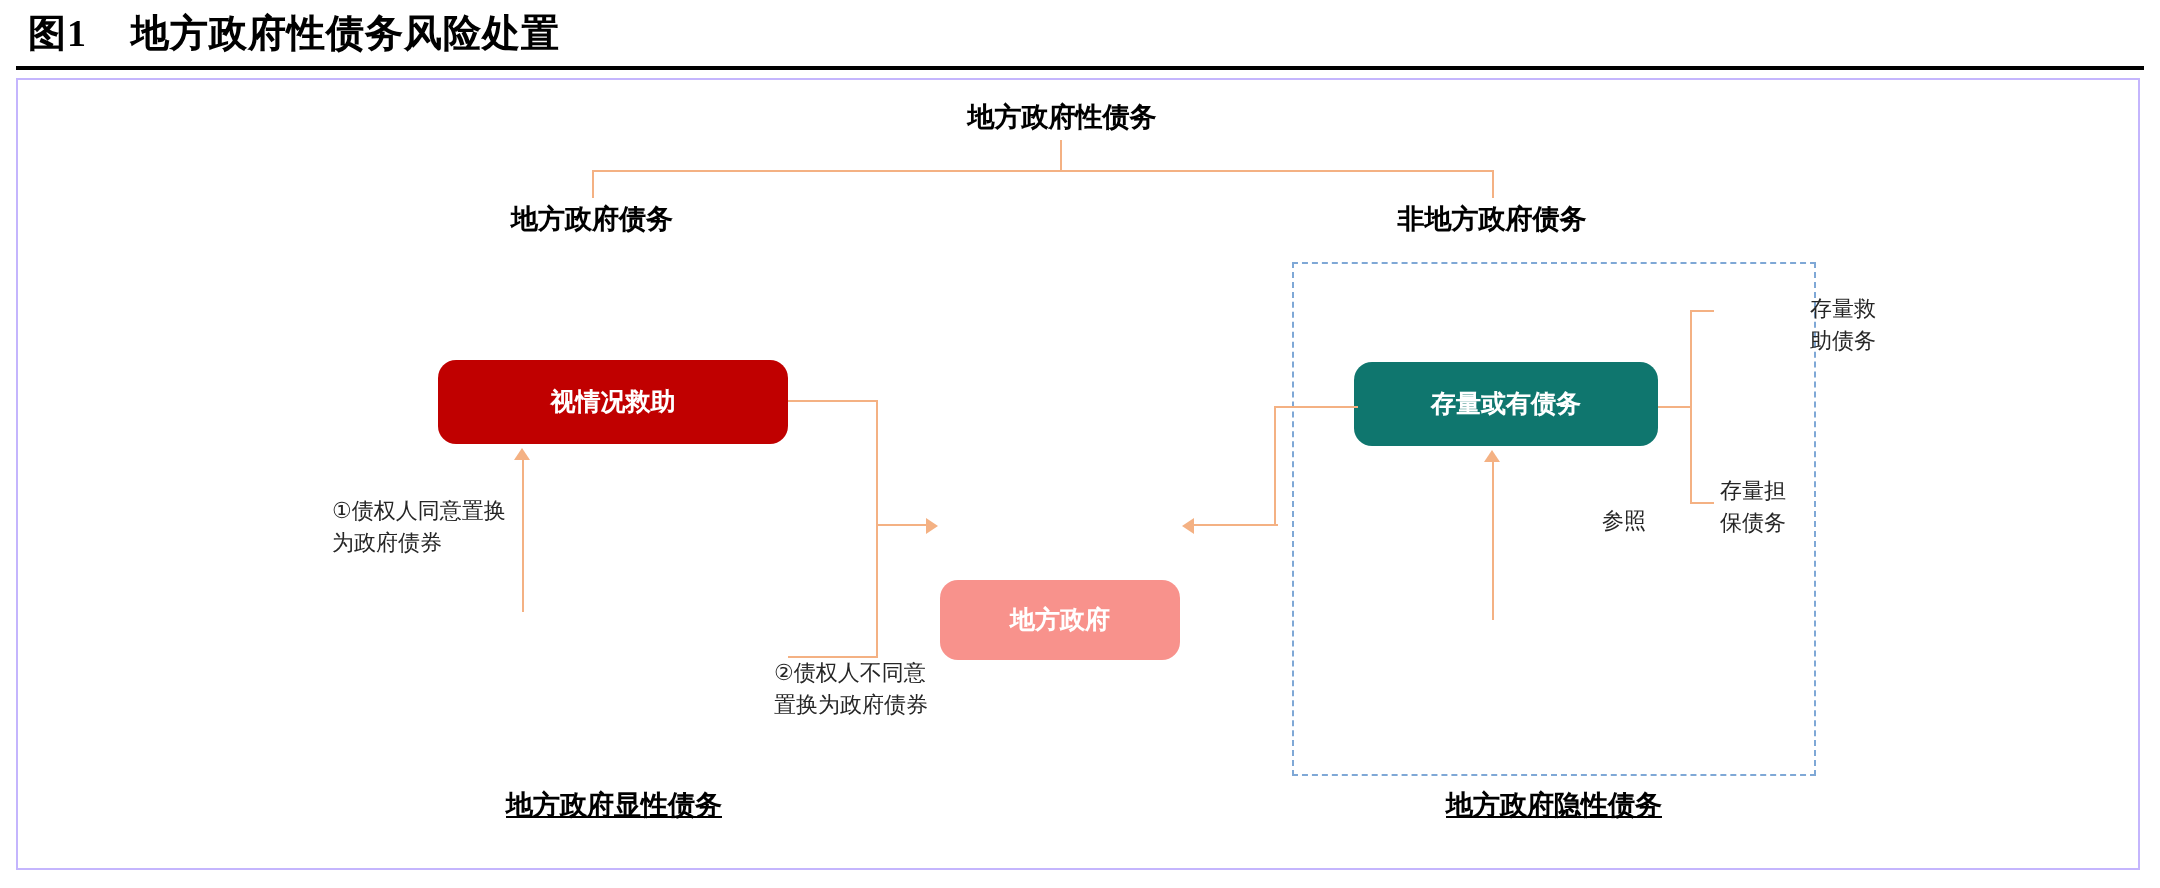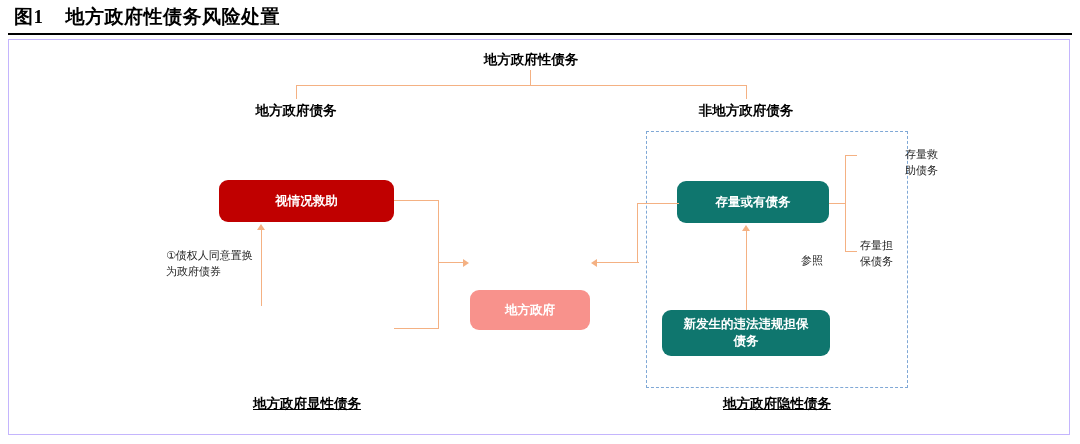--- a/index.html
+++ b/index.html
@@ -117,26 +117,26 @@
     <div class="arw arw-right" style="left:454px;top:219px;"></div>
 
     <div class="ln lnh" style="left:385px;top:288px;width:45px;"></div>
     <div class="ln lnv" style="left:429px;top:222px;height:67px;"></div>
 
     <div class="ln lnv" style="left:252px;top:190px;height:76px;"></div>
     <div class="arw arw-up" style="left:248px;top:184px;"></div>
 
     <div class="lbl note" style="left:157px;top:208px;">①债权人同意置换
 为政府债券</div>
+    <div class="lbl note" style="left:378px;top:289px;">②债权人不同意
+置换为政府债券</div>
 
 
     <div class="box box-blue" style="left:668px;top:141px;width:152px;height:42px;">存量或有债务</div>
 
-    <div class="box box-blue" style="left:653px;top:270px;width:168px;height:46px;white-space:pre-line;">新发生的违法违规担保
-债务</div>
 
     <div class="ln lnh" style="left:628px;top:163px;width:42px;"></div>
     <div class="ln lnv" style="left:628px;top:163px;height:60px;"></div>
     <div class="ln lnh" style="left:588px;top:222px;width:42px;"></div>
     <div class="arw arw-left" style="left:582px;top:219px;"></div>
 
     <div class="ln lnv" style="left:737px;top:191px;height:79px;"></div>
     <div class="arw arw-up" style="left:733px;top:185px;"></div>
     <div class="lbl note" style="left:744px;top:213px;margin-left:48px;">参照</div>
 

